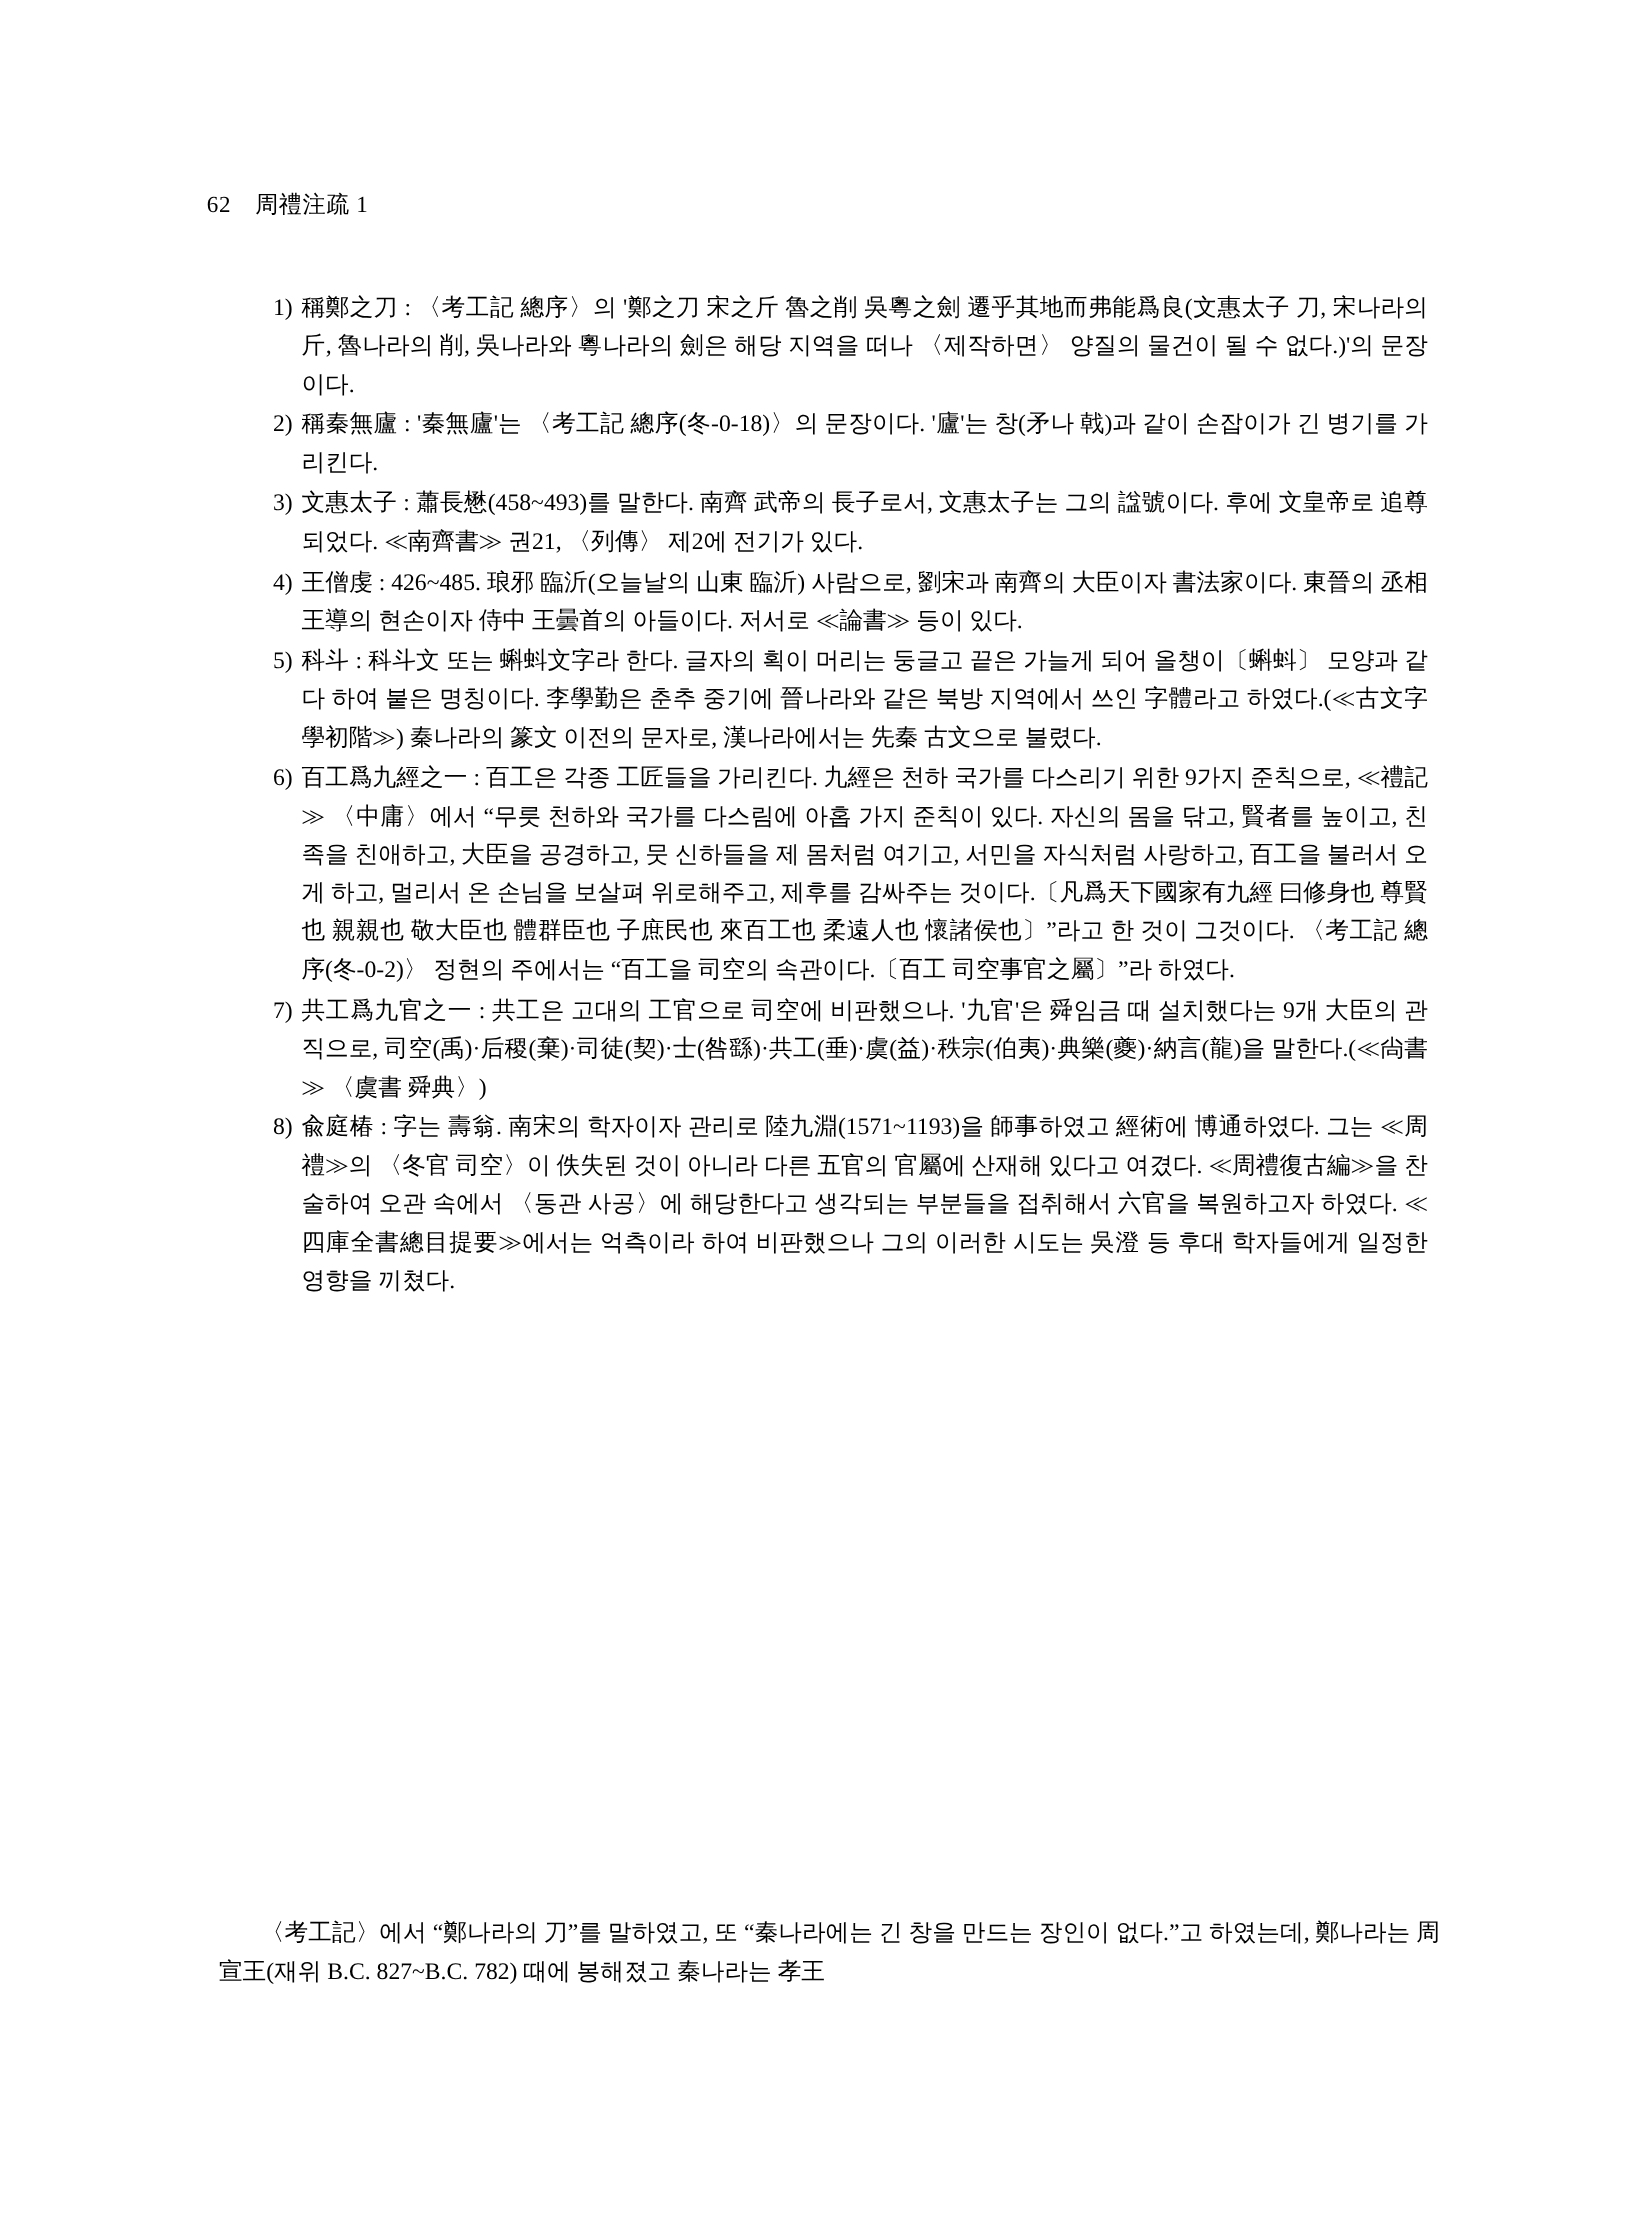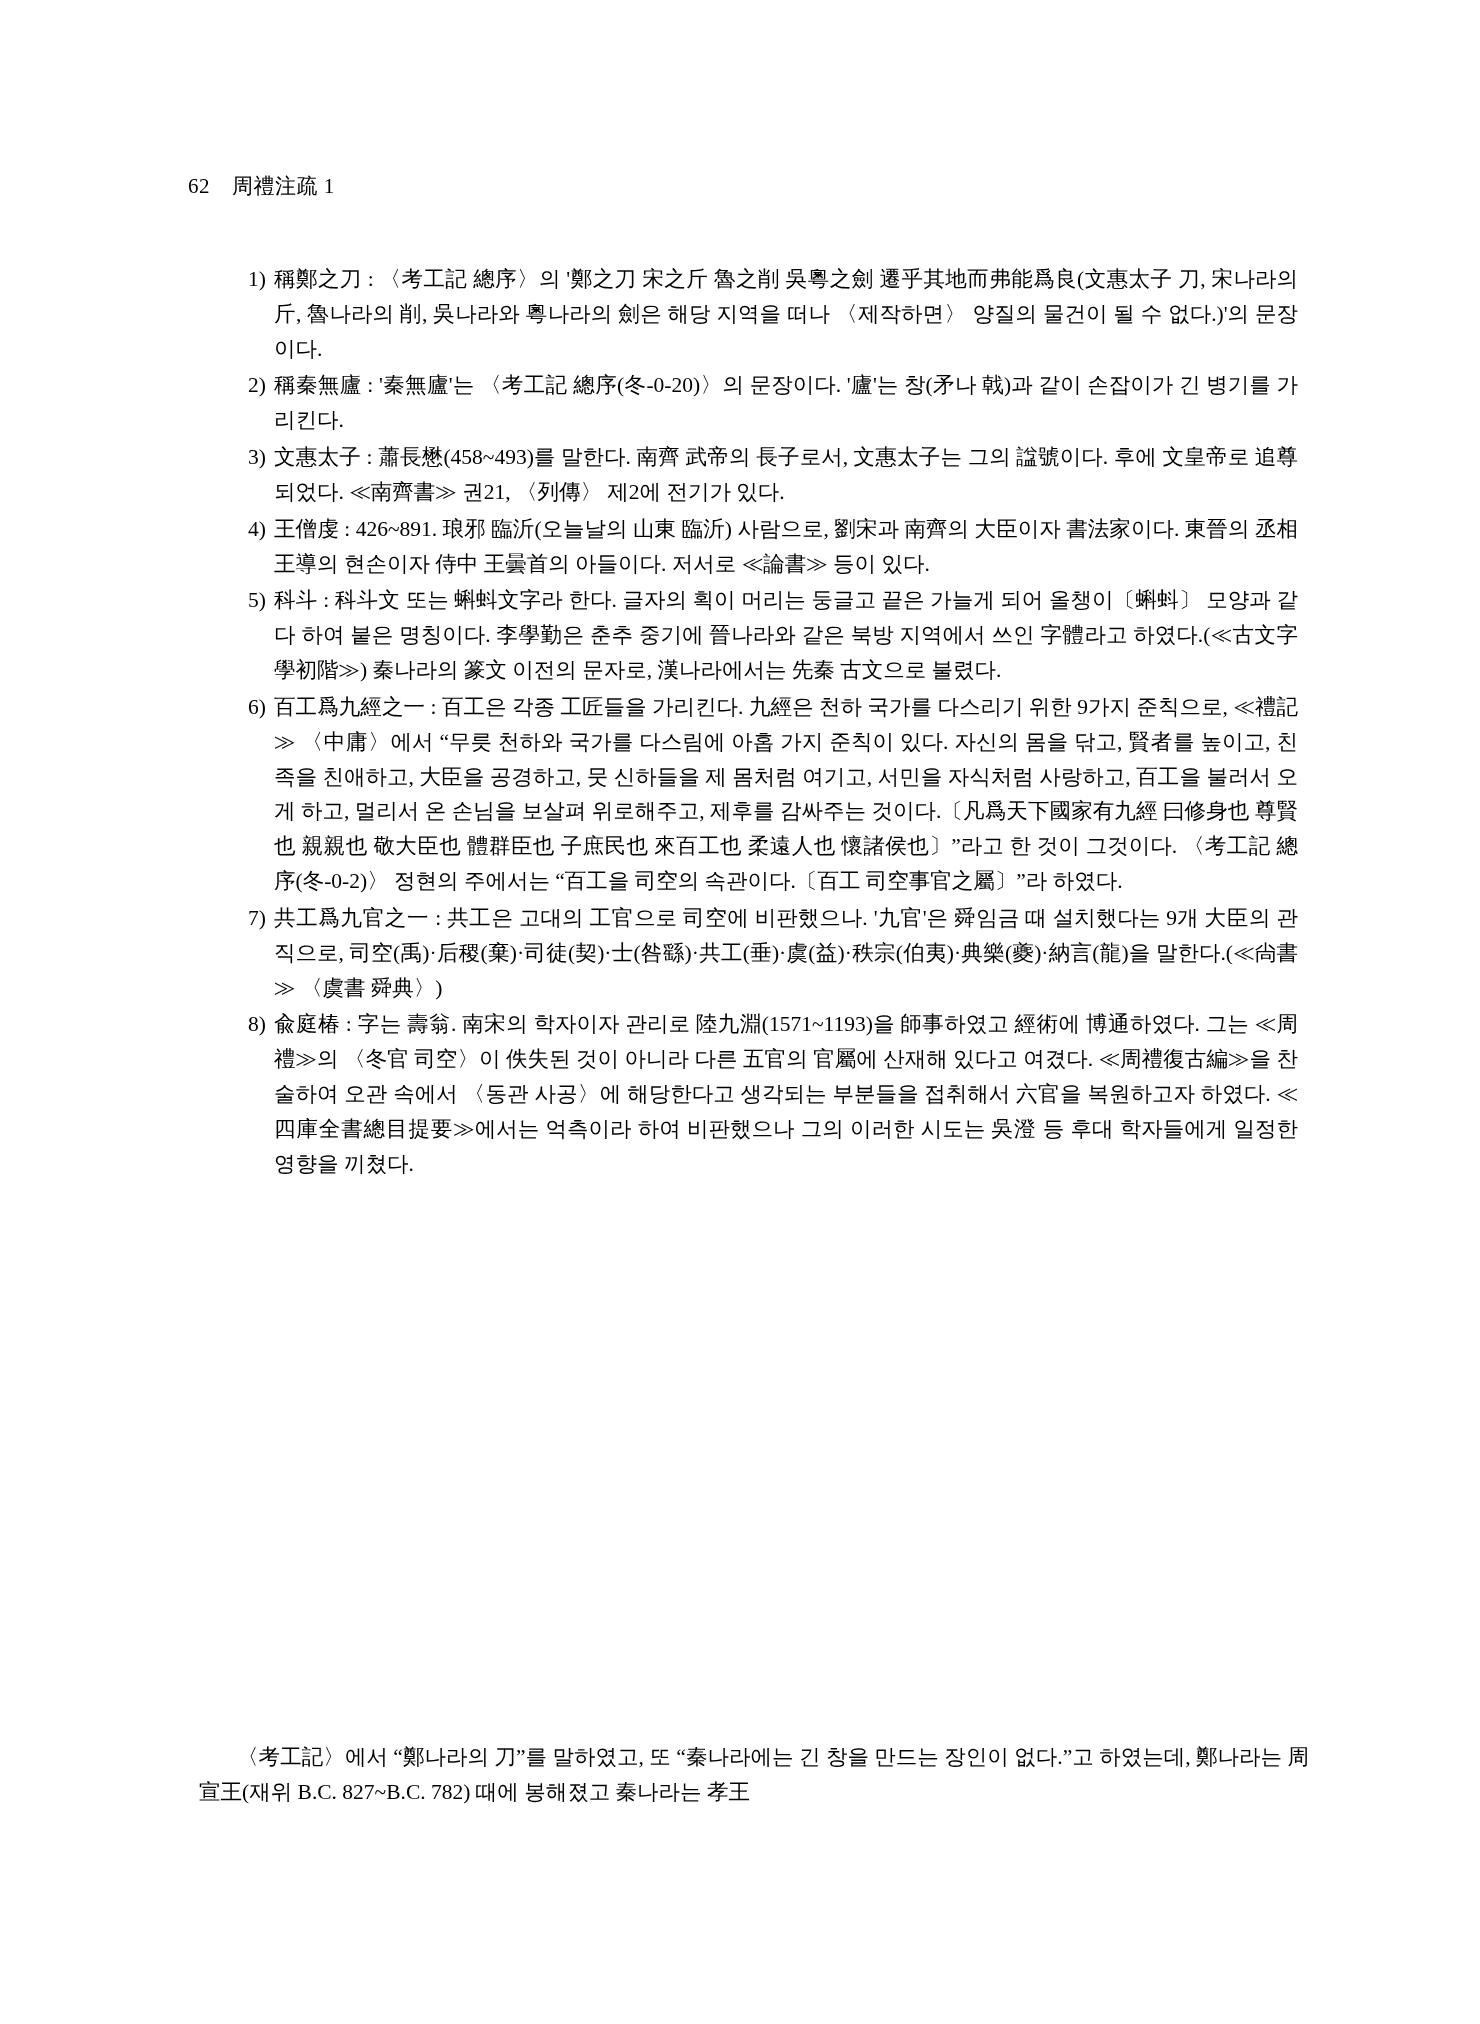--- a/index.html
+++ b/index.html
@@ -85,31 +85,31 @@
 
   <div class="notes">
 
     <div class="note">
       <span class="marker">1)</span>
       <span class="body">稱鄭之刀 : 〈考工記 總序〉의 '鄭之刀 宋之斤 魯之削 吳粵之劍 遷乎其地而弗能爲良(文惠太子 刀, 宋나라의 斤, 魯나라의 削, 吳나라와 粵나라의 劍은 해당 지역을 떠나 〈제작하면〉 양질의 물건이 될 수 없다.)'의 문장이다.</span>
     </div>
 
     <div class="note">
       <span class="marker">2)</span>
-      <span class="body">稱秦無廬 : '秦無廬'는 〈考工記 總序(冬-0-20)〉의 문장이다. '廬'는 창(矛나 戟)과 같이 손잡이가 긴 병기를 가리킨다.</span>
+      <span class="body">稱秦無廬 : '秦無廬'는 〈考工記 總序(冬-0-18)〉의 문장이다. '廬'는 창(矛나 戟)과 같이 손잡이가 긴 병기를 가리킨다.</span>
     </div>
 
     <div class="note">
       <span class="marker">3)</span>
       <span class="body">文惠太子 : 蕭長懋(458~493)를 말한다. 南齊 武帝의 長子로서, 文惠太子는 그의 諡號이다. 후에 文皇帝로 追尊되었다. ≪南齊書≫ 권21, 〈列傳〉 제2에 전기가 있다.</span>
     </div>
 
     <div class="note">
       <span class="marker">4)</span>
-      <span class="body">王僧虔 : 426~891. 琅邪 臨沂(오늘날의 山東 臨沂) 사람으로, 劉宋과 南齊의 大臣이자 書法家이다. 東晉의 丞相 王導의 현손이자 侍中 王曇首의 아들이다. 저서로 ≪論書≫ 등이 있다.</span>
+      <span class="body">王僧虔 : 426~485. 琅邪 臨沂(오늘날의 山東 臨沂) 사람으로, 劉宋과 南齊의 大臣이자 書法家이다. 東晉의 丞相 王導의 현손이자 侍中 王曇首의 아들이다. 저서로 ≪論書≫ 등이 있다.</span>
     </div>
 
     <div class="note">
       <span class="marker">5)</span>
       <span class="body">科斗 : 科斗文 또는 蝌蚪文字라 한다. 글자의 획이 머리는 둥글고 끝은 가늘게 되어 올챙이〔蝌蚪〕 모양과 같다 하여 붙은 명칭이다. 李學勤은 춘추 중기에 晉나라와 같은 북방 지역에서 쓰인 字體라고 하였다.(≪古文字學初階≫) 秦나라의 篆文 이전의 문자로, 漢나라에서는 先秦 古文으로 불렸다.</span>
     </div>
 
     <div class="note">
       <span class="marker">6)</span>
       <span class="body">百工爲九經之一 : 百工은 각종 工匠들을 가리킨다. 九經은 천하 국가를 다스리기 위한 9가지 준칙으로, ≪禮記≫ 〈中庸〉에서 “무릇 천하와 국가를 다스림에 아홉 가지 준칙이 있다. 자신의 몸을 닦고, 賢者를 높이고, 친족을 친애하고, 大臣을 공경하고, 뭇 신하들을 제 몸처럼 여기고, 서민을 자식처럼 사랑하고, 百工을 불러서 오게 하고, 멀리서 온 손님을 보살펴 위로해주고, 제후를 감싸주는 것이다.〔凡爲天下國家有九經 曰修身也 尊賢也 親親也 敬大臣也 體群臣也 子庶民也 來百工也 柔遠人也 懷諸侯也〕”라고 한 것이 그것이다. 〈考工記 總序(冬-0-2)〉 정현의 주에서는 “百工을 司空의 속관이다.〔百工 司空事官之屬〕”라 하였다.</span>

